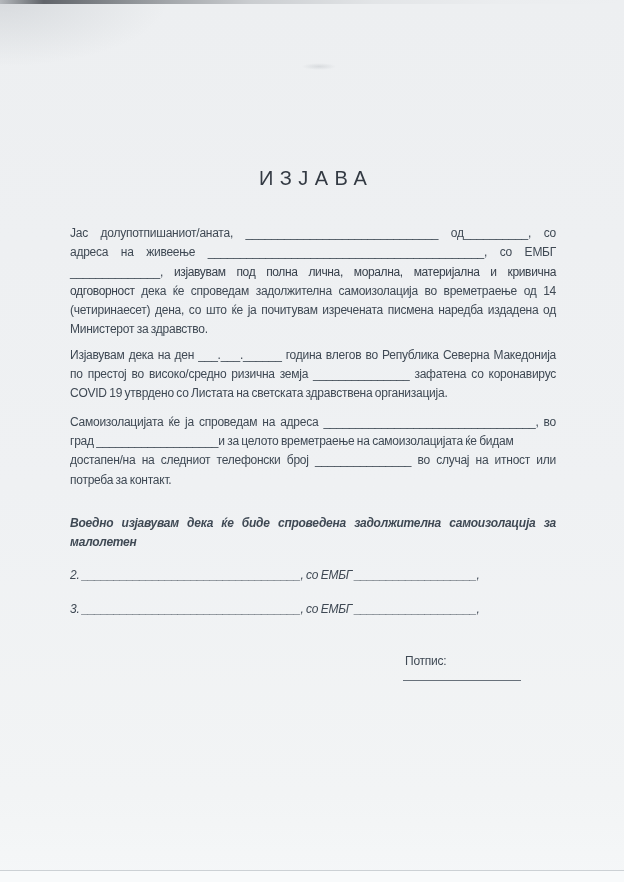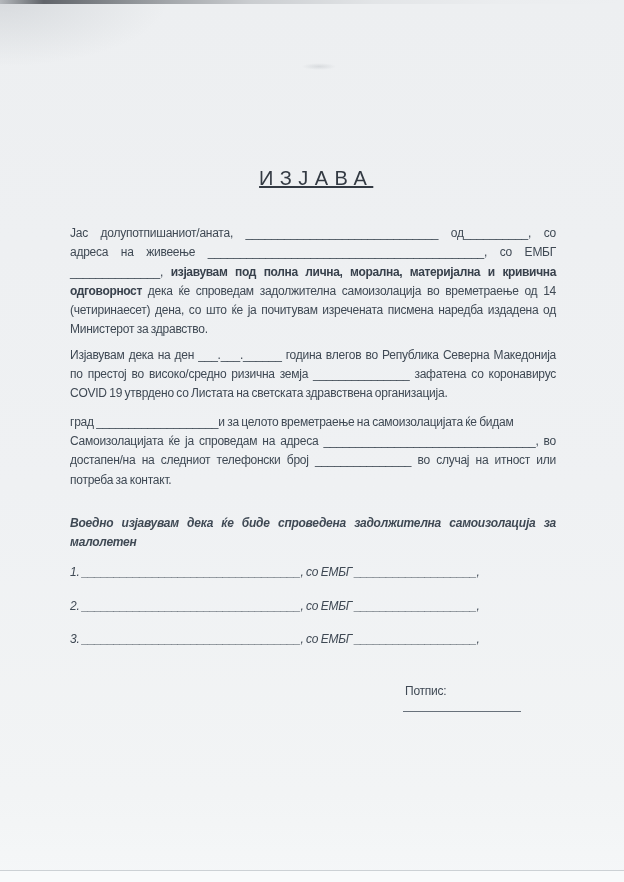--- a/index.html
+++ b/index.html
@@ -49,32 +49,31 @@
   }
   .title {
     text-align: center;
     font-size: 20px;
     line-height: 24px;
     letter-spacing: 0.32em;
     text-indent: 0.32em;
     color: #333a43;
     font-weight: 400;
     margin: 0 0 34px 0;
-    text-decoration: underline;
   }
   .ln {
     line-height: 19.3px;
     min-height: 19.3px;
   }
   .ln.stretch {
     text-align: justify;
     text-align-last: justify;
   }
   .block b {
-    font-weight: 700;
+    font-weight: 400;
     color: #38414c;
     letter-spacing: -0.35px;
   }
   .italic .ln { font-style: italic; }
 
   .block-intro        { margin-top: 0; }
   .block-entry        { margin-top: 6px; }
   .block-isolation    { margin-top: 9px; }
   .block-minors-intro { margin-top: 24px; font-weight: bold; }
   .block-minor-1      { margin-top: 11px; }
@@ -113,30 +112,27 @@
           <div class="ln stretch"><span></span><b>одговорност</b><span> дека ќе спроведам задолжителна самоизолација во времетраење од 14</span></div>
           <div class="ln stretch"><span>(четиринаесет) дена, со што ќе ја почитувам изречената писмена наредба издадена од</span></div>
           <div class="ln"><span>Министерот за здравство.</span></div>
         </div>
         <div class="block block-entry">
           <div class="ln stretch"><span>Изјавувам дека на ден ___.___.______ година влегов во Република Северна Македонија</span></div>
           <div class="ln stretch"><span>по престој во високо/средно ризична земја _______________ зафатена со коронавирус</span></div>
           <div class="ln"><span>COVID 19 утврдено со Листата на светската здравствена организација.</span></div>
         </div>
         <div class="block block-isolation">
+          <div class="ln stretch"><span>Самоизолацијата ќе ја спроведам на адреса _________________________________, во</span></div>
           <div class="ln"><span>град ___________________и за целото времетраење на самоизолацијата ќе бидам</span></div>
-          <div class="ln stretch"><span>Самоизолацијата ќе ја спроведам на адреса _________________________________, во</span></div>
           <div class="ln stretch"><span>достапен/на на следниот телефонски број _______________ во случај на итност или</span></div>
           <div class="ln"><span>потреба за контакт.</span></div>
         </div>
         <div class="block block-minors-intro italic">
           <div class="ln stretch"><span>Воедно изјавувам дека ќе биде спроведена задолжителна самоизолација за малолетен</span></div>
-        </div>
-        <div class="block block-minor-1 italic">
-          <div class="ln"><span>1. __________________________________, со ЕМБГ ___________________,</span></div>
         </div>
         <div class="block block-minor-2 italic">
           <div class="ln"><span>2. __________________________________, со ЕМБГ ___________________,</span></div>
         </div>
         <div class="block block-minor-3 italic">
           <div class="ln"><span>3. __________________________________, со ЕМБГ ___________________,</span></div>
         </div>
       </div>
 
     <div class="signature">

